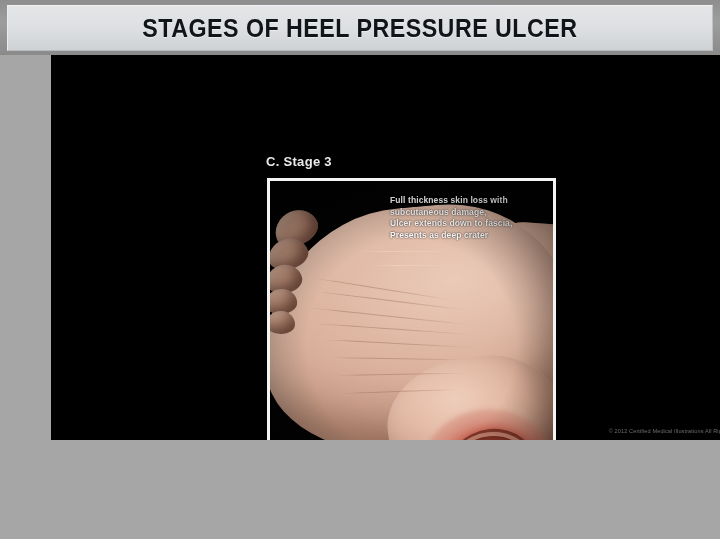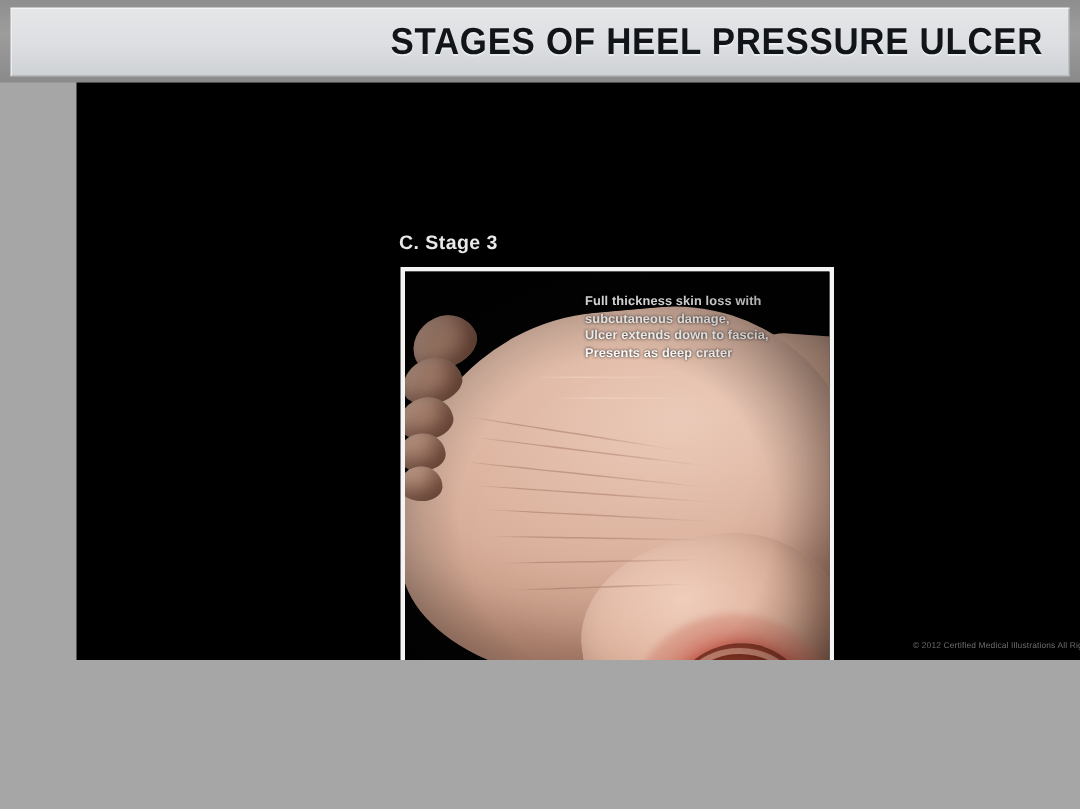--- a/index.html
+++ b/index.html
@@ -23,21 +23,21 @@
     padding:5px 7px 4px 7px;
   }
   .header-bar{
     width:100%;height:100%;
     background:linear-gradient(#e4e6e8 0%,#dcdee1 55%,#cfd2d5 100%);
     border-top:1px solid #f2f3f4;
     border-left:1px solid #eceded;
     border-bottom:1px solid #b9bcbf;
     border-right:1px solid #bfc2c5;
     box-sizing:border-box;
-    display:flex;align-items:center;justify-content:flex-end;
+    display:flex;align-items:center;justify-content:center;
   }
   .header-title{
     font-size:25px;
     font-weight:bold;
     letter-spacing:0.5px;
     color:#111418;
     font-family:"Liberation Sans", sans-serif;
     transform:scaleX(0.93);
     text-shadow:0 1px 0 rgba(255,255,255,0.45);
     white-space:nowrap;

